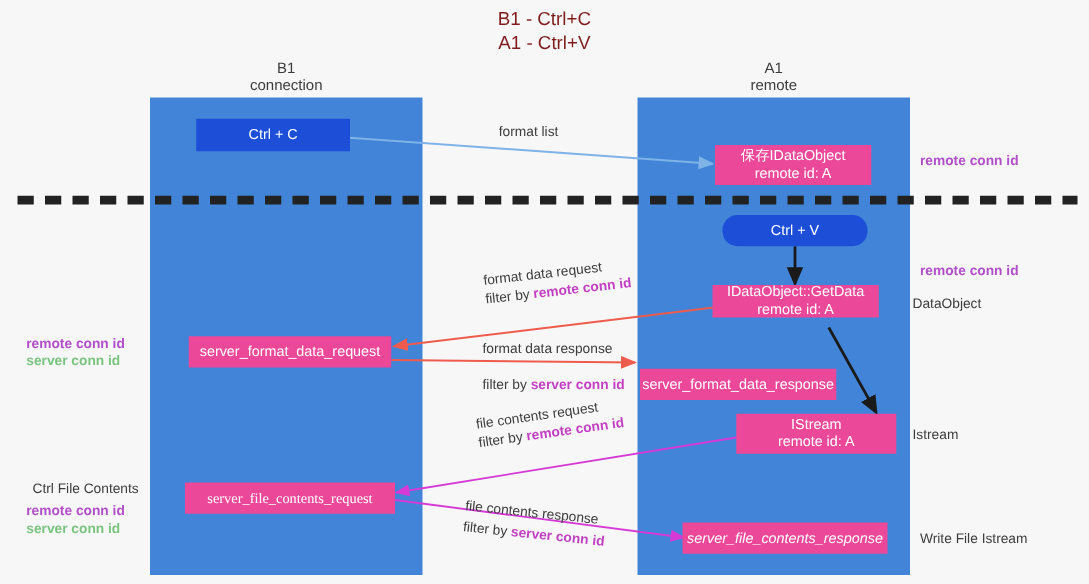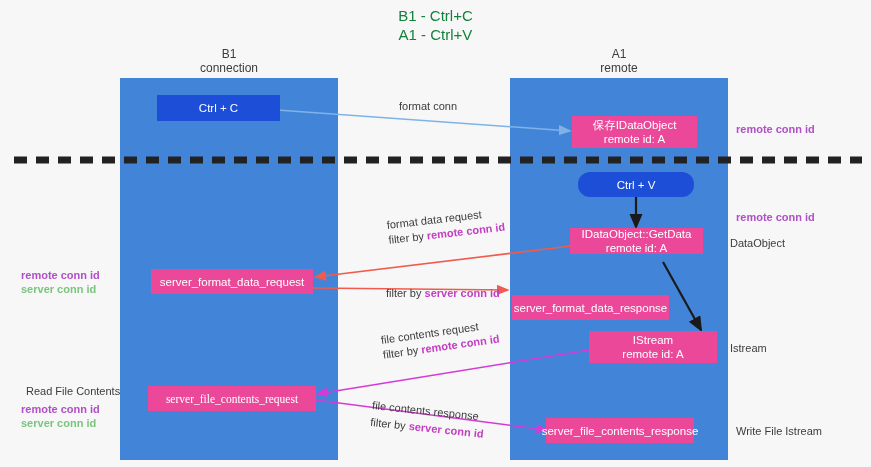--- a/index.html
+++ b/index.html
@@ -7,21 +7,21 @@
     width:871px;height:467px;
     background:#f7f7f7;
     font-family:"Liberation Sans","DejaVu Sans",sans-serif;
     overflow:hidden;
     position:relative;
   }
   #diagram{position:absolute;left:0;top:0;width:871px;height:467px;}
 
   .title{
     position:absolute;left:0;top:6px;width:871px;
-    text-align:center;font-size:15px;color:#15803d;line-height:19px;
+    text-align:center;font-size:15px;color:#7f1d1d;line-height:19px;
     white-space:pre-line;
   }
 
   .col-head{
     position:absolute;text-align:center;font-size:12px;color:#3c3c3c;
     line-height:14px;white-space:pre-line;
   }
 
   .node{
     position:absolute;
@@ -108,30 +108,31 @@
 
 <div class="node orange" style="left:151px;top:269px;width:162px;height:25px;">server_format_data_request</div>
 
 <div class="node orange" style="left:512px;top:279px;width:157px;height:25px;margin-top:16px;">server_format_data_response</div>
 
 <div class="node orange" style="left:589px;top:331px;width:128px;height:32px;">IStream
 remote id: A</div>
 
 <div class="node orange" style="left:148px;top:386px;width:168px;height:25px;font-family:Liberation Serif, serif;">server_file_contents_request</div>
 
-<div class="node orange" style="left:546px;top:418px;width:148px;height:25px;">server_file_contents_response</div>
+<div class="node orange" style="left:546px;top:418px;width:164px;height:25px;font-style:italic;">server_file_contents_response</div>
 
-<div class="edge-label" style="left:399px;top:99px;">format conn</div>
+<div class="edge-label" style="left:399px;top:99px;">format list</div>
 
 <div class="rot-wrap" style="left:386px;top:218px;transform:rotate(-6.5deg);">
   <div class="edge-label" style="position:relative;left:0;top:0;">format data request</div>
   <div class="edge-label" style="position:relative;left:0;top:0;"><span>filter by </span><span class="hl-remote">remote conn id</span></div>
 </div>
 
 <div class="rot-wrap" style="left:386px;top:272px;">
+  <div class="edge-label" style="position:relative;left:0;top:0;">format data response</div>
   <div class="edge-label" style="position:relative;left:0;top:14px;"><span>filter by </span><span class="hl-server">server conn id</span></div>
 </div>
 
 <div class="rot-wrap" style="left:380px;top:333px;transform:rotate(-8deg);">
   <div class="edge-label" style="position:relative;left:0;top:0;">file contents request</div>
   <div class="edge-label" style="position:relative;left:0;top:0;"><span>filter by </span><span class="hl-remote">remote conn id</span></div>
 </div>
 
 <div class="rot-wrap" style="left:373px;top:398px;transform:rotate(6deg);">
   <div class="edge-label" style="position:relative;left:0;top:0;">file contents response</div>
@@ -139,15 +140,15 @@
 </div>
 
 <div class="side-label remote" style="left:736px;top:122px;">remote conn id</div>
 <div class="side-label remote" style="left:736px;top:210px;">remote conn id</div>
 <div class="side-label" style="left:730px;top:236px;">DataObject</div>
 <div class="side-label" style="left:730px;top:341px;">Istream</div>
 <div class="side-label" style="left:736px;top:424px;">Write File Istream</div>
 
 <div class="side-label remote" style="left:21px;top:268px;">remote conn id</div>
 <div class="side-label server" style="left:21px;top:282px;">server conn id</div>
-<div class="side-label" style="left:26px;top:384px;">Read File Contents</div>
+<div class="side-label" style="left:26px;top:384px;">Ctrl File Contents</div>
 <div class="side-label remote" style="left:21px;top:402px;">remote conn id</div>
 <div class="side-label server" style="left:21px;top:416px;">server conn id</div>
 
 </body></html>

